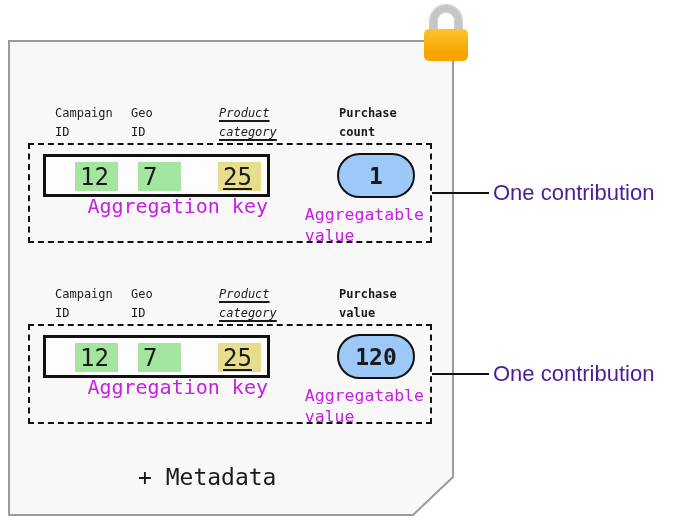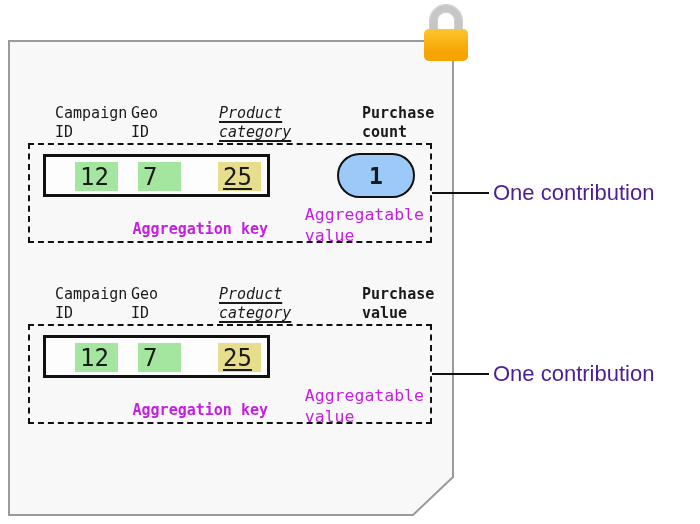--- a/index.html
+++ b/index.html
@@ -31,29 +31,29 @@
     border-radius: 5px;
     background: linear-gradient(180deg, #fdc42f 0%, var(--lock_body, #f6a400) 75%);
   }
 
   .section { position: absolute; left: 0; width: 700px; height: 181px; z-index: 2; }
   .section.s1 { top: 104px; }
   .section.s2 { top: 285px; }
 
   .hdr {
     position: absolute; top: 0;
-    font-size: 15px; line-height: 19px;
+    font-size: 12px; line-height: 19px;
     white-space: pre-line;
   }
   .hdr.u { text-decoration: underline; text-underline-offset: 3px; text-decoration-thickness: 1.5px; font-style: italic; }
   .hdr.b { font-weight: bold; }
   .hdr.campaign { left: 55px; }
   .hdr.geo      { left: 131px; }
   .hdr.product  { left: 219px; }
-  .hdr.metric   { left: 339px; margin-left: 23px; }
+  .hdr.metric   { left: 339px; }
 
   .dashed {
     position: absolute; left: 28px; top: 39px;
     width: 404px; height: 100px;
     border: 2px dashed #111;
   }
   .keybox {
     position: absolute; left: 43px; top: 50px;
     width: 227px; height: 43px;
     border: 3px solid #111;
@@ -77,24 +77,23 @@
     position: absolute; left: 337px; top: 49px;
     width: 78px; height: 45px;
     border: 2.5px solid #111;
     border-radius: 23px;
     background: var(--blue, #9cc9f7);
     display: flex; align-items: center; justify-content: center;
     font-size: 23px; font-weight: bold;
   }
 
   .aggkey {
-    position: absolute; right: 432px; top: 116px;
-    font-size: 15px; color: var(--magenta, #c520e2);
+    position: absolute; right: 432px; top: 90px;
+    font-size: 20px; color: var(--magenta, #c520e2);
     white-space: nowrap;
-    font-weight: bold;
   }
   .aggval {
     position: absolute; right: 276px; top: 100px;
     font-size: 16.5px; line-height: 21px;
     color: var(--magenta, #c520e2);
     text-align: left; white-space: pre-line;
   }
 
   .connector {
     position: absolute; left: 432px; top: 88px;
@@ -162,23 +161,25 @@
     <div class="hdr metric b">Purchase
 value</div>
 
     <div class="dashed"></div>
     <div class="keybox"></div>
 
     <div class="cell c1 green">12</div>
     <div class="cell c2 green">7</div>
     <div class="cell c3 yellow u">25</div>
 
+    <div class="stadium">120</div>
 
     <div class="aggkey">Aggregation key</div>
     <div class="aggval">Aggregatable
 value</div>
 
     <div class="connector"></div>
     <div class="annotation">One contribution</div>
   </div>
 
+  <div class="metadata">+ Metadata</div>
 
 </div>
 
 </body></html>

